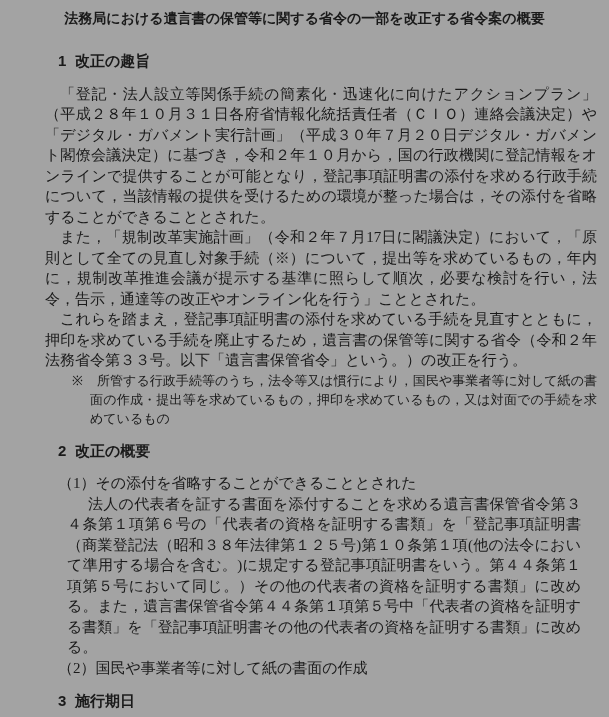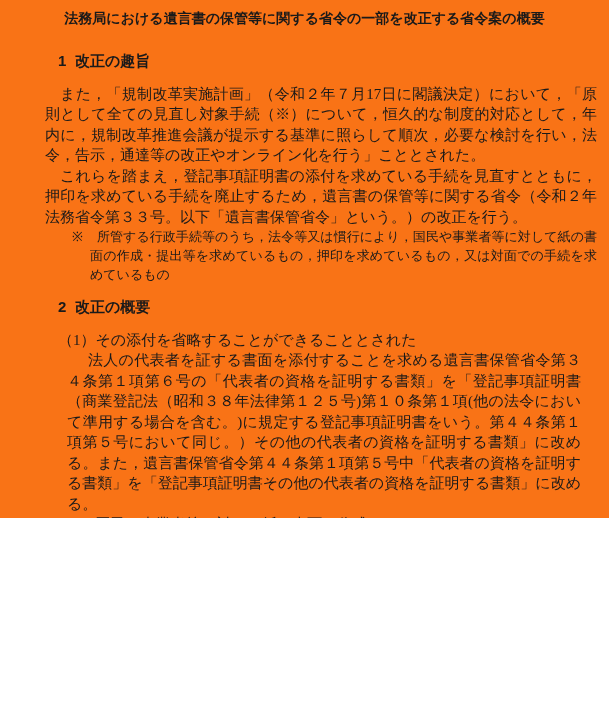--- a/index.html
+++ b/index.html
@@ -1,18 +1,18 @@
 <!DOCTYPE html>
 <html><head>
 <meta charset="utf-8">
 <style>
   html,body{margin:0;padding:0;background:#ffffff;}
   .page{
-    width:609px;height:518px;box-sizing:border-box;
-    background:#f97316;color:#1a1a1a;
+    width:609px;height:717px;box-sizing:border-box;
+    background:#a3a3a3;color:#1a1a1a;
     padding:4px 12px 0 45px;
     font-family:"Liberation Serif","DejaVu Serif",serif;
     font-size:15px;line-height:20.5px;
     overflow:hidden;
   }
   .doc-title{
     margin:0 -12px 0 -45px;padding-top:4px;
     text-align:center;
     font-family:"Liberation Sans","DejaVu Sans",sans-serif;
     font-weight:bold;font-size:14px;line-height:21px;
@@ -38,21 +38,22 @@
 <body>
 
 <div class="page">
 
   <div class="doc-title">法務局における遺言書の保管等に関する省令の一部を改正する省令案の概要</div>
 
   <div>
     <div class="sec-head first">
       <span class="sec-num">1</span><span>改正の趣旨</span>
     </div>
-    <p class="para">また，「規制改革実施計画」（令和２年７月17日に閣議決定）において，「原則として全ての見直し対象手続（※）について，恒久的な制度的対応として，年内に，規制改革推進会議が提示する基準に照らして順次，必要な検討を行い，法令，告示，通達等の改正やオンライン化を行う」こととされた。</p>
+    <p class="para">「登記・法人設立等関係手続の簡素化・迅速化に向けたアクションプラン」（平成２８年１０月３１日各府省情報化統括責任者（ＣＩＯ）連絡会議決定）や「デジタル・ガバメント実行計画」（平成３０年７月２０日デジタル・ガバメント閣僚会議決定）に基づき，令和２年１０月から，国の行政機関に登記情報をオンラインで提供することが可能となり，登記事項証明書の添付を求める行政手続について，当該情報の提供を受けるための環境が整った場合は，その添付を省略することができることとされた。</p>
+    <p class="para">また，「規制改革実施計画」（令和２年７月17日に閣議決定）において，「原則として全ての見直し対象手続（※）について，提出等を求めているもの，年内に，規制改革推進会議が提示する基準に照らして順次，必要な検討を行い，法令，告示，通達等の改正やオンライン化を行う」こととされた。</p>
     <p class="para">これらを踏まえ，登記事項証明書の添付を求めている手続を見直すとともに，押印を求めている手続を廃止するため，遺言書の保管等に関する省令（令和２年法務省令第３３号。以下「遺言書保管省令」という。）の改正を行う。</p>
     <div class="remark">
       <span class="remark-marker">※</span><span>所管する行政手続等のうち，法令等又は慣行により，国民や事業者等に対して紙の書面の作成・提出等を求めているもの，押印を求めているもの，又は対面での手続を求めているもの</span>
     </div>
   </div>
 
   <div>
     <div class="sec-head gap">
       <span class="sec-num">2</span><span>改正の概要</span>
     </div>

